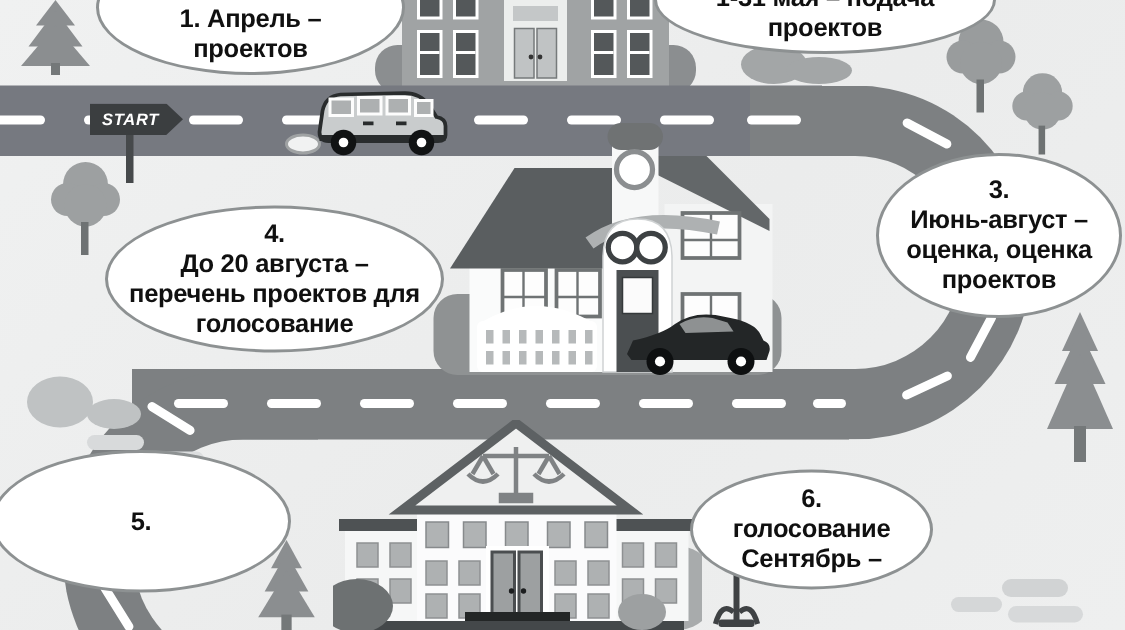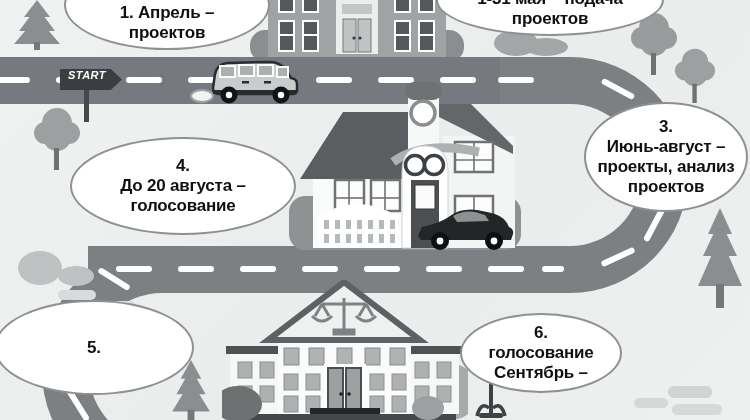--- a/index.html
+++ b/index.html
@@ -34,21 +34,21 @@
     text-align:center;font-weight:bold;font-size:17px;line-height:20px;color:#101010;
     letter-spacing:-0.2px;z-index:10;box-sizing:border-box;overflow:hidden;
   }
   .bubble.clipped{justify-content:flex-end;padding-bottom:5px;}
   .bubble .ln{white-space:nowrap;}
   
   .startsign{
     z-index:6;width:62px;height:21px;background:#3b3e40;color:#fff;
     clip-path:polygon(0 0,82% 0,100% 50%,82% 100%,0 100%);
     font-size:11px;font-weight:bold;font-style:italic;letter-spacing:.5px;
-    display:flex;justify-content:center;padding-right:8px;box-sizing:border-box;
+    display:flex;align-items:center;justify-content:center;padding-right:8px;box-sizing:border-box;
   }
   .signpost{z-index:5;width:5px;height:36px;background:#46494b;}
   .z1{z-index:1}.z3{z-index:3}.z4{z-index:4}.z5{z-index:5}
 </style>
 </head>
 <body>
 
 <div class="stage">
 
   <svg class="abs z1" style="left:250px;top:0" width="214" height="62" viewBox="0 0 214 62">
@@ -338,27 +338,28 @@
   </div>
 
   <div class="bubble clipped" style="left:436px;top:-36px;width:228px;height:72px">
     <span class="ln">1-31 мая – подача</span>
     <span class="ln">проектов</span>
   </div>
 
   <div class="bubble" style="left:584px;top:102px;width:164px;height:110px">
     <span class="ln">3.</span>
     <span class="ln">Июнь-август –</span>
-    <span class="ln">проекты, анализ</span>
+    <span class="ln">оценка, оценка</span>
     <span class="ln">проектов</span>
   </div>
 
   <div class="bubble" style="left:70px;top:137px;width:226px;height:98px">
     <span class="ln">4.</span>
     <span class="ln">До 20 августа –</span>
+    <span class="ln">перечень проектов для</span>
     <span class="ln">голосование</span>
   </div>
 
   <div class="bubble" style="left:-6px;top:300px;width:200px;height:95px">
     <span class="ln">5.</span>
   </div>
 
   <div class="bubble" style="left:460px;top:313px;width:162px;height:80px">
     <span class="ln">6.</span>
     <span class="ln">голосование</span>

